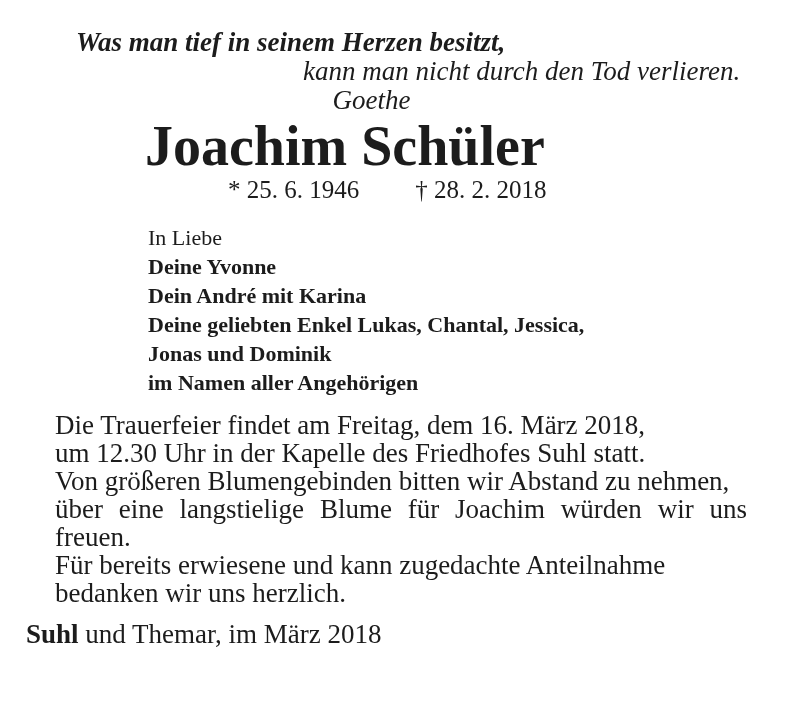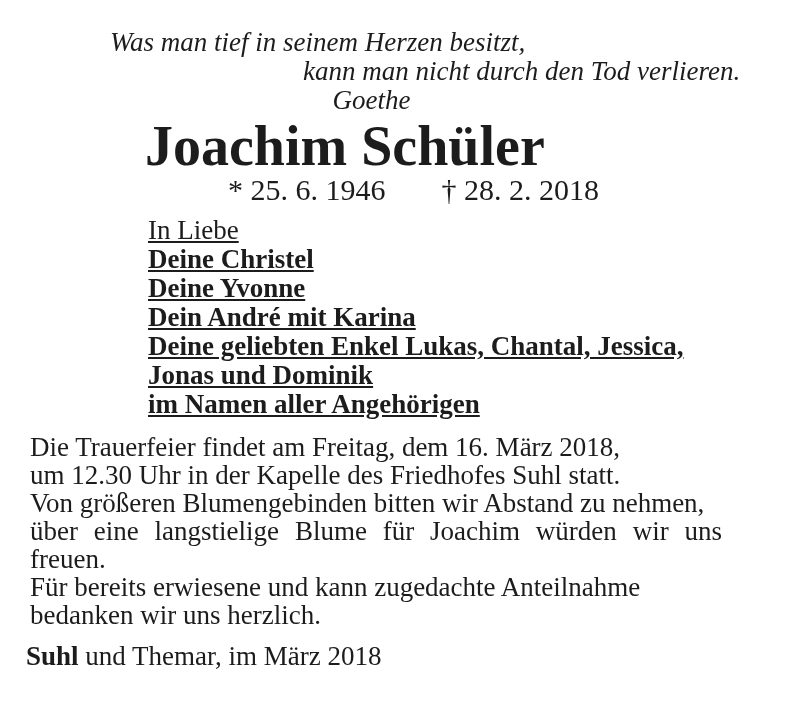--- a/index.html
+++ b/index.html
@@ -17,55 +17,54 @@
     overflow: hidden;
     box-sizing: border-box;
     padding-top: 28px;
   }
   
   .quote {
     font-style: italic;
     font-size: 27px;
     line-height: 29px;
   }
-  .quote-l1 { margin-left: 110px; white-space: nowrap; }
+  .quote-l1 { margin-left: 76px; white-space: nowrap; font-weight: bold; }
   .quote-l2 { margin-left: 303px; white-space: nowrap; }
   .quote-attr { text-align: center; padding-right: 57px; }
 
   
   .name {
     margin: 2px 12px 0 145px;
     font-size: 56px;
     line-height: 58px;
     font-weight: bold;
     white-space: nowrap;
   }
 
   
   .dates {
     margin: 0 8px 0 228px;
-    font-size: 30px;
+    font-size: 25px;
     line-height: 30px;
     white-space: nowrap;
   }
   .death { margin-left: 56px; }
 
   
   .family {
-    margin: 11px 0 0 148px;
-    font-size: 27px;
+    margin: 18px 0 0 148px;
+    font-size: 22px;
     line-height: 29px;
-    text-decoration: underline;
   }
   .family div { white-space: nowrap; }
   .family .bold { font-weight: bold; }
 
   
   .funeral {
-    margin: 14px 0 0 30px;
+    margin: 14px 0 0 55px;
     width: 692px;
     font-size: 27px;
     line-height: 28px;
   }
   .funeral .line { white-space: nowrap; }
   .funeral .stretch {
     white-space: normal;
     text-align: justify;
     text-align-last: justify;
   }
@@ -91,21 +90,20 @@
   </div>
 
   <div class="name">Joachim Schüler</div>
 
   <div class="dates">
     <span class="birth">* 25. 6. 1946</span><span class="death">† 28. 2. 2018</span>
   </div>
 
   <div class="family">
     <div>In Liebe</div>
-    <div class="bold">Deine Christel</div>
     <div class="bold">Deine Yvonne</div>
     <div class="bold">Dein André mit Karina</div>
     <div class="bold">Deine geliebten Enkel Lukas, Chantal, Jessica,</div>
     <div class="bold">Jonas und Dominik</div>
     <div class="bold">im Namen aller Angehörigen</div>
   </div>
 
   <div class="funeral">
     <div class="line">Die Trauerfeier findet am Freitag, dem 16. März 2018,</div>
     <div class="line">um 12.30 Uhr in der Kapelle des Friedhofes Suhl statt.</div>

